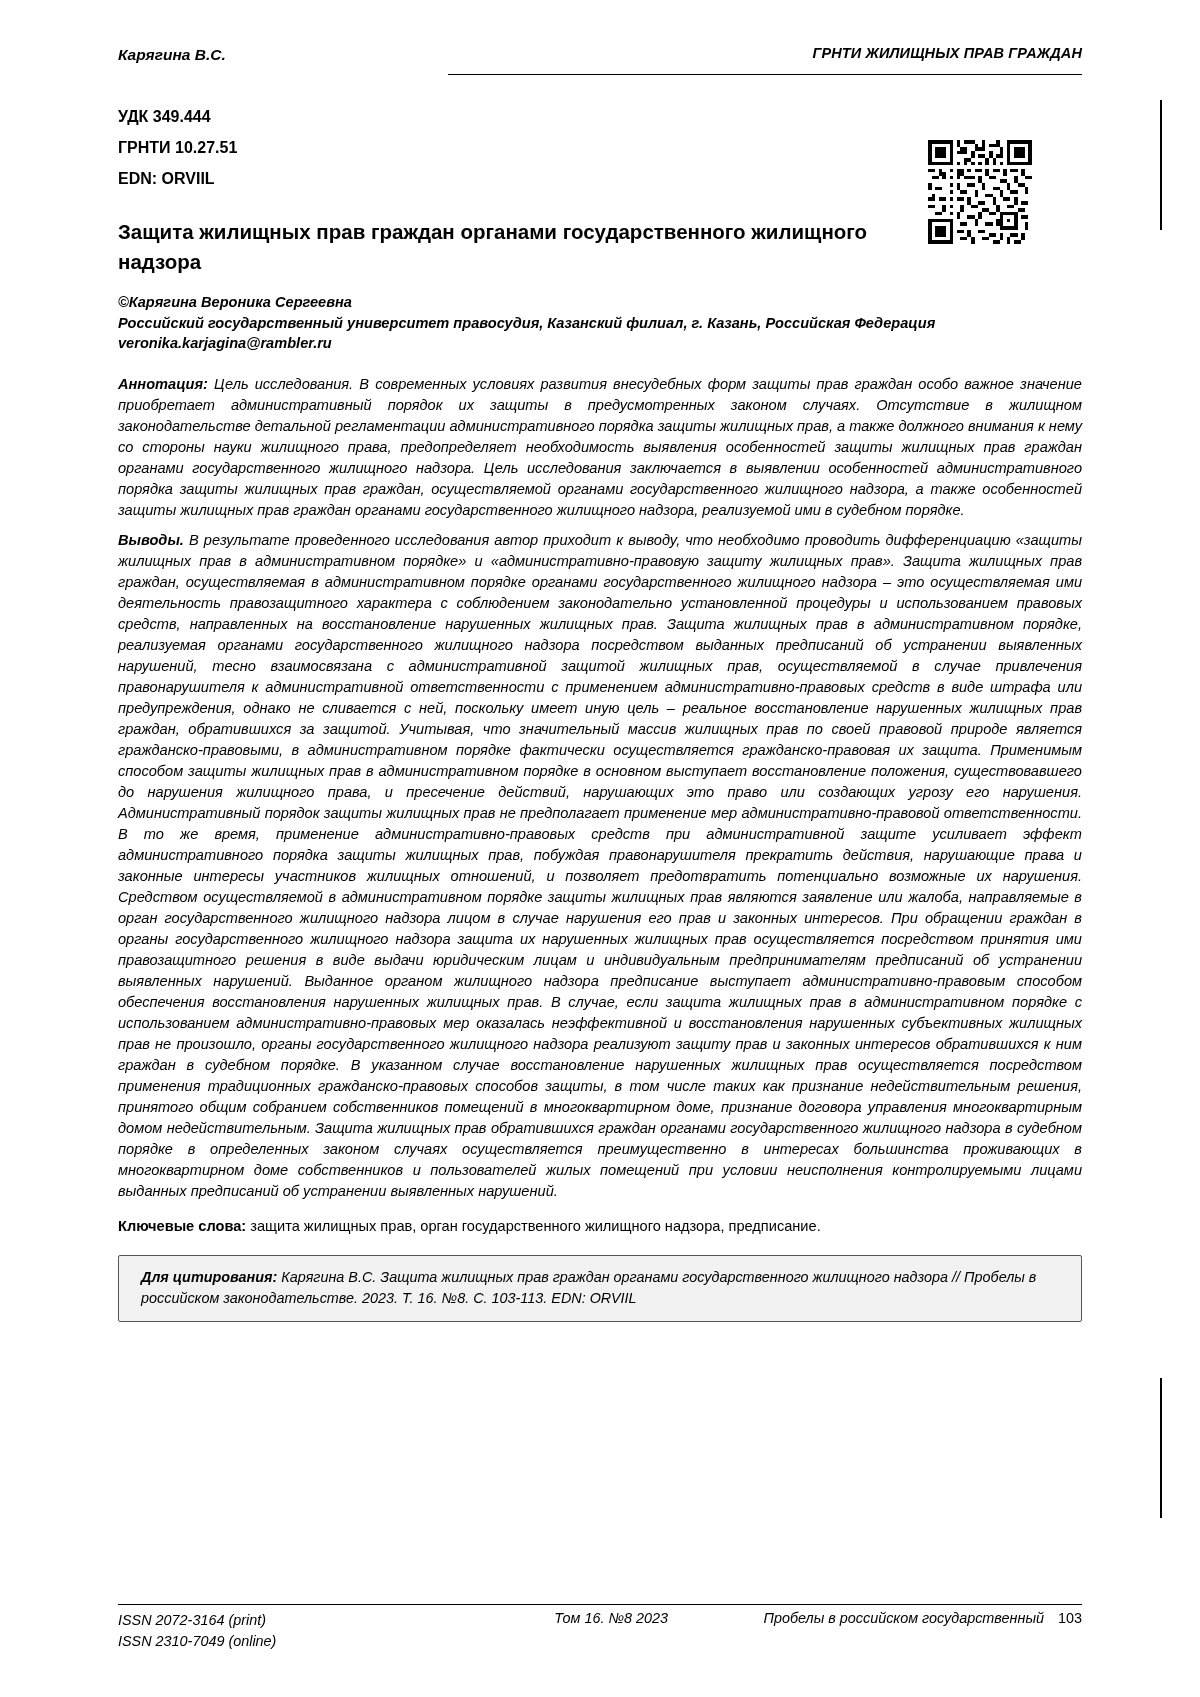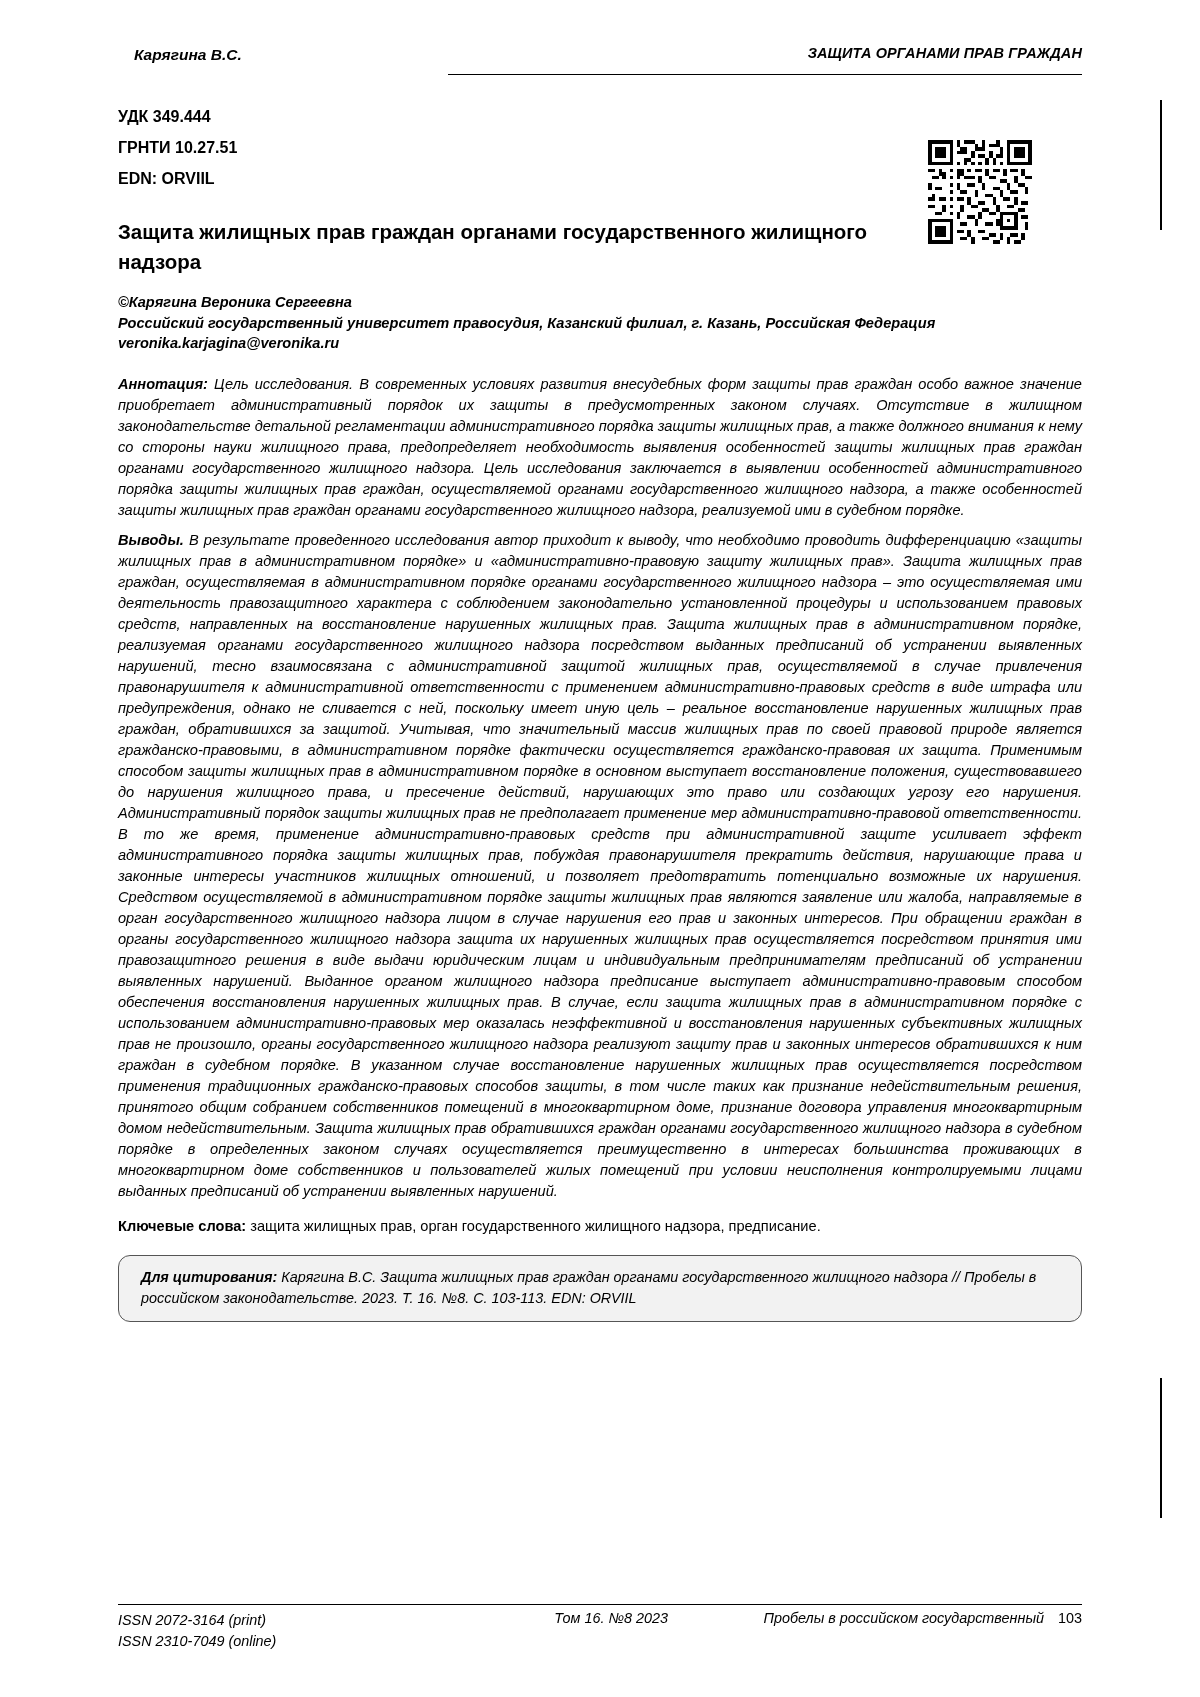--- a/index.html
+++ b/index.html
@@ -23,21 +23,20 @@
     padding: 44px 118px 40px 118px;
   }
 
   
   .runhead {
     display: flex;
     justify-content: space-between;
     align-items: center;
     font-style: italic;
     font-weight: bold;
-    margin-left: 16px;
   }
   .runhead-left {
     font-size: 15.5px;
     white-space: nowrap;
     padding-top: 2px;
   }
   .runhead-right {
     font-size: 14.5px;
     text-align: right;
     line-height: 1.35;
@@ -109,21 +108,21 @@
     margin-top: 14px;
     font-size: 14.6px;
     line-height: 1.44;
     text-align: justify;
   }
 
   
   .cite-box {
     margin-top: 18px;
     border: 1.4px solid #555;
-    border-radius: 12px;
+    border-radius: 2px;
     background: #f2f2f2;
     padding: 11px 18px 12px 22px;
     font-size: 14.4px;
     font-style: italic;
     line-height: 1.46;
   }
 
   
   .rule-bottom {
     position: absolute;
@@ -172,21 +171,21 @@
   .side-bar.b { top: 1378px; height: 140px; }
 </style>
 </head>
 <body>
 
 <div class="page">
 
   <div class="runhead">
     <div class="runhead-left">Карягина В.С.</div>
     <div class="runhead-right">
-      <div>ЗАЩИТА ОРГАНАМИ ПРАВ ГРАЖДАН</div>
+      <div>ГРНТИ ЖИЛИЩНЫХ ПРАВ ГРАЖДАН</div>
     </div>
   </div>
   <div class="rule-top"></div>
 
   <div class="ids">
     <div>УДК 349.444</div>
     <div>ГРНТИ 10.27.51</div>
     <div>EDN: ORVIIL</div>
   </div>
 
@@ -332,21 +331,21 @@
           <rect x="21" y="24" width="1" height="1"></rect>
       </g>
     </svg>
   </div>
 
   <h1 class="title">Защита жилищных прав граждан органами государственного жилищного надзора</h1>
 
   <div class="author-block">
     <div>©Карягина Вероника Сергеевна</div>
     <div>Российский государственный университет правосудия, Казанский филиал, г. Казань, Российская Федерация</div>
-    <div>veronika.karjagina@veronika.ru</div>
+    <div>veronika.karjagina@rambler.ru</div>
   </div>
 
   <div class="abstract">
     <p><span class="lead">Аннотация:</span><span> Цель исследования. В современных условиях развития внесудебных форм защиты прав граждан особо важное значение приобретает административный порядок их защиты в предусмотренных законом случаях. Отсутствие в жилищном законодательстве детальной регламентации административного порядка защиты жилищных прав, а также должного внимания к нему со стороны науки жилищного права, предопределяет необходимость выявления особенностей защиты жилищных прав граждан органами государственного жилищного надзора. Цель исследования заключается в выявлении особенностей административного порядка защиты жилищных прав граждан, осуществляемой органами государственного жилищного надзора, а также особенностей защиты жилищных прав граждан органами государственного жилищного надзора, реализуемой ими в судебном порядке.</span></p>
     <p><span class="lead">Выводы.</span><span> В результате проведенного исследования автор приходит к выводу, что необходимо проводить дифференциацию «защиты жилищных прав в административном порядке» и «административно-правовую защиту жилищных прав». Защита жилищных прав граждан, осуществляемая в административном порядке органами государственного жилищного надзора – это осуществляемая ими деятельность правозащитного характера с соблюдением законодательно установленной процедуры и использованием правовых средств, направленных на восстановление нарушенных жилищных прав. Защита жилищных прав в административном порядке, реализуемая органами государственного жилищного надзора посредством выданных предписаний об устранении выявленных нарушений, тесно взаимосвязана с административной защитой жилищных прав, осуществляемой в случае привлечения правонарушителя к административной ответственности с применением административно-правовых средств в виде штрафа или предупреждения, однако не сливается с ней, поскольку имеет иную цель – реальное восстановление нарушенных жилищных прав граждан, обратившихся за защитой. Учитывая, что значительный массив жилищных прав по своей правовой природе является гражданско-правовыми, в административном порядке фактически осуществляется гражданско-правовая их защита. Применимым способом защиты жилищных прав в административном порядке в основном выступает восстановление положения, существовавшего до нарушения жилищного права, и пресечение действий, нарушающих это право или создающих угрозу его нарушения. Административный порядок защиты жилищных прав не предполагает применение мер административно-правовой ответственности. В то же время, применение административно-правовых средств при административной защите усиливает эффект административного порядка защиты жилищных прав, побуждая правонарушителя прекратить действия, нарушающие права и законные интересы участников жилищных отношений, и позволяет предотвратить потенциально возможные их нарушения. Средством осуществляемой в административном порядке защиты жилищных прав являются заявление или жалоба, направляемые в орган государственного жилищного надзора лицом в случае нарушения его прав и законных интересов. При обращении граждан в органы государственного жилищного надзора защита их нарушенных жилищных прав осуществляется посредством принятия ими правозащитного решения в виде выдачи юридическим лицам и индивидуальным предпринимателям предписаний об устранении выявленных нарушений. Выданное органом жилищного надзора предписание выступает административно-правовым способом обеспечения восстановления нарушенных жилищных прав. В случае, если защита жилищных прав в административном порядке с использованием административно-правовых мер оказалась неэффективной и восстановления нарушенных субъективных жилищных прав не произошло, органы государственного жилищного надзора реализуют защиту прав и законных интересов обратившихся к ним граждан в судебном порядке. В указанном случае восстановление нарушенных жилищных прав осуществляется посредством применения традиционных гражданско-правовых способов защиты, в том числе таких как признание недействительным решения, принятого общим собранием собственников помещений в многоквартирном доме, признание договора управления многоквартирным домом недействительным. Защита жилищных прав обратившихся граждан органами государственного жилищного надзора в судебном порядке в определенных законом случаях осуществляется преимущественно в интересах большинства проживающих в многоквартирном доме собственников и пользователей жилых помещений при условии неисполнения контролируемыми лицами выданных предписаний об устранении выявленных нарушений.</span></p>
   </div>
 
   <div class="keywords"><span class="lead">Ключевые слова:</span><span> защита жилищных прав, орган государственного жилищного надзора, предписание.</span></div>
 
   <div class="cite-box"><span class="lead">Для цитирования:</span><span> Карягина В.С. Защита жилищных прав граждан органами государственного жилищного надзора // Пробелы в российском законодательстве. 2023. Т. 16. №8. С. 103-113. EDN: ORVIIL</span></div>

